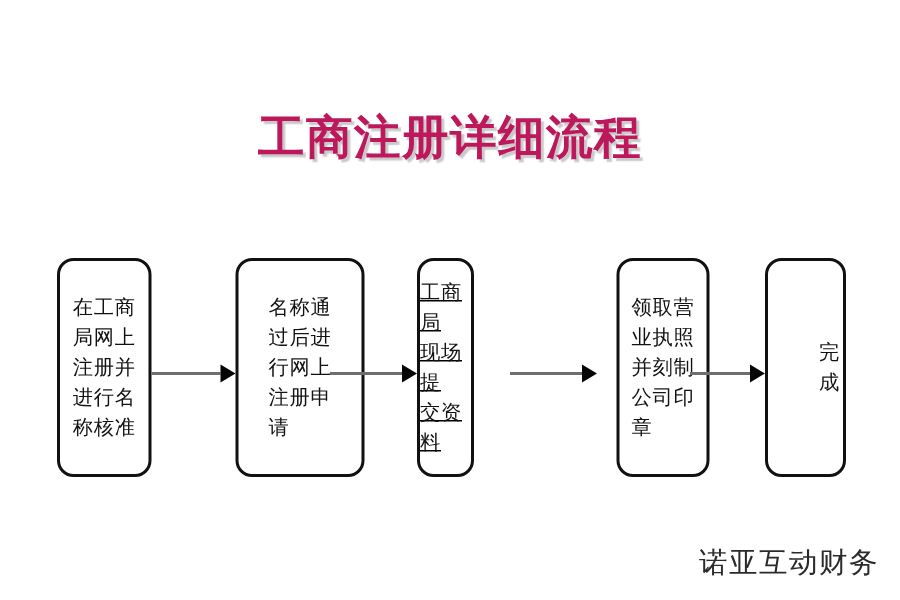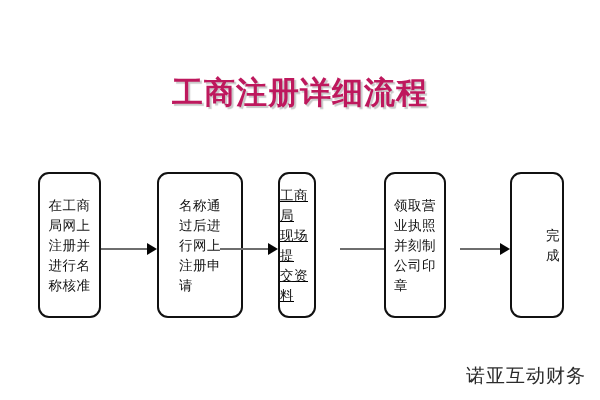--- a/index.html
+++ b/index.html
@@ -61,21 +61,21 @@
     display: block;
   }
   .node-label.center {
     text-align: center;
   }
 
   
   #node-1 { left: 38px;  width: 63px; }
   #node-2 { left: 157px; width: 86px; }
   #node-3 { left: 278px; width: 38px; text-decoration: underline; }
-  #node-4 { left: 384px; width: 62px; }
+  #node-4 { left: 411px; width: 62px; }
   #node-5 { left: 510px; width: 54px; padding-left: 32px; }
 
   
   .connector {
     position: absolute;
     top: 243px;
     height: 12px;
   }
   .connector .shaft {
     position: absolute;

